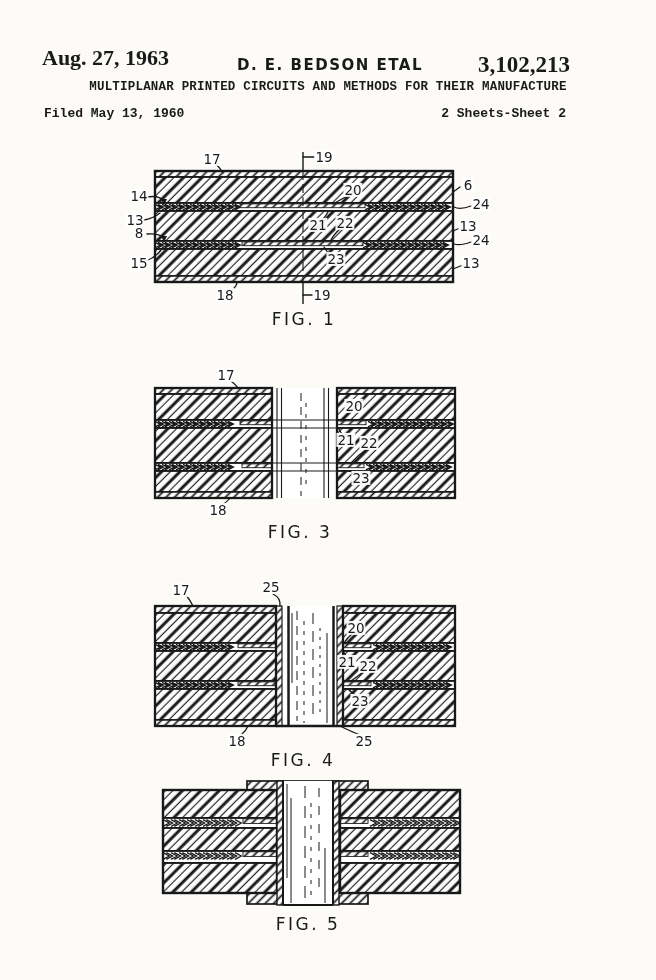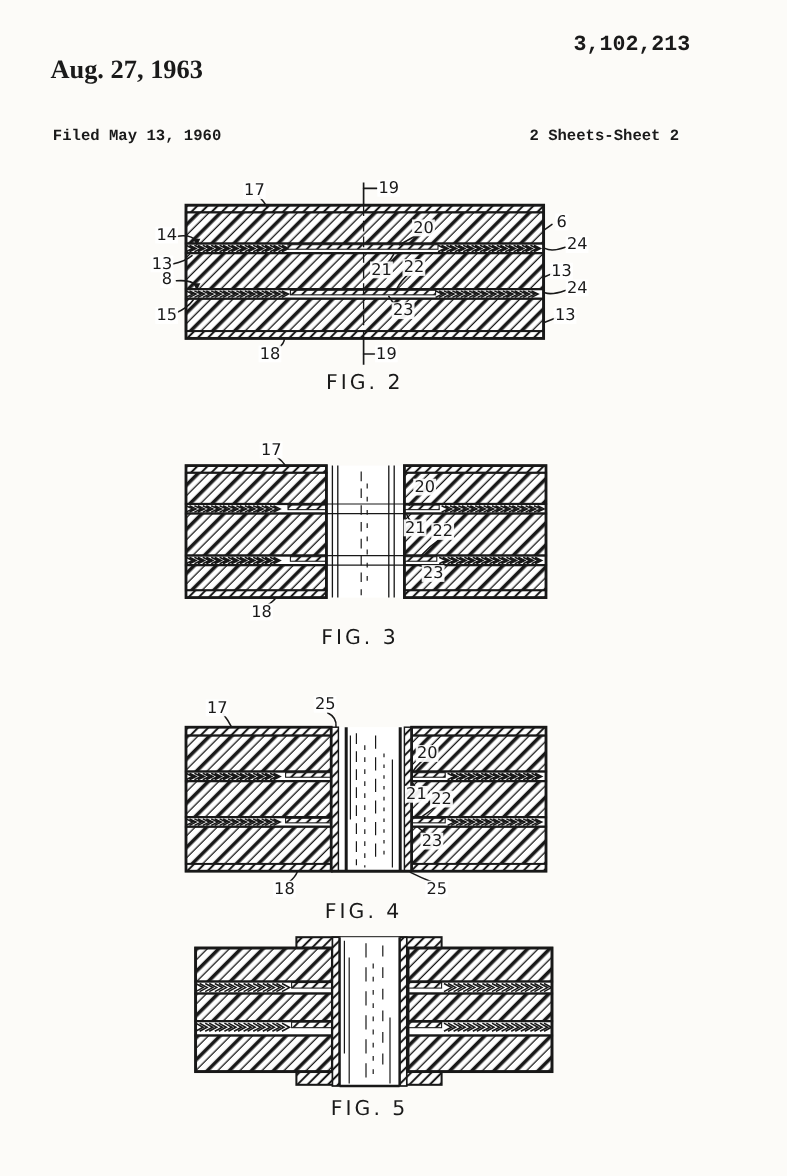--- a/index.html
+++ b/index.html
@@ -16,22 +16,22 @@
   .hdr-date {
     position:absolute; left:42px; top:17px;
     font-family:"Liberation Serif", serif; font-weight:bold; font-size:22px;
   }
   .hdr-name {
     position:absolute; left:237px; top:28px;
     font-family:"DejaVu Sans", sans-serif; font-weight:600; font-size:15px;
     letter-spacing:1.5px;
   }
   .hdr-num {
-    position:absolute; left:478px; top:0;
-    font-family:Liberation Mono, monospace; font-weight:bold; font-size:18px;
+    position:absolute; left:478px; top:24px;
+    font-family:Liberation Serif, serif; font-weight:bold; font-size:23px;
   }
   .hdr-title {
     position:absolute; left:0; top:52px; width:656px; text-align:center;
     font-family:"Liberation Mono", monospace; font-weight:700; font-size:12.5px;
     letter-spacing:0.2px;
   }
   .hdr-filed {
     position:absolute; left:44px; top:78px;
     font-family:"Liberation Mono", monospace; font-weight:700; font-size:13px;
   }
@@ -71,21 +71,23 @@
     <pattern id="pFine" patternUnits="userSpaceOnUse" width="6" height="6" patternTransform="rotate(45)">
       <rect width="6" height="6" fill="#ffffff"></rect>
       <line x1="1.5" y1="-1" x2="1.5" y2="7" stroke="#181818" stroke-width="1.7"></line>
     </pattern>
   </defs>
 </svg>
 
 <div class="page">
 
   <div class="hdr-date">Aug. 27, 1963</div>
+  <div class="hdr-name">D. E. BEDSON ETAL</div>
   <div class="hdr-num">3,102,213</div>
+  <div class="hdr-title">MULTIPLANAR PRINTED CIRCUITS AND METHODS FOR THEIR MANUFACTURE</div>
   <div class="hdr-filed">Filed May 13, 1960</div>
   <div class="hdr-sheet">2 Sheets-Sheet 2</div>
 
   <div class="fig" style="top:118px;height:190px">
     <svg class="figsvg" width="400" height="190" viewBox="0 0 400 190">
       <rect x="35" y="25" width="298" height="111" fill="#fff"></rect>
       <rect x="35" y="25" width="298" height="6" fill="url(#pFine)" stroke="#181818" stroke-width="1.5"></rect>
       <rect x="35" y="31" width="298" height="26" fill="url(#pHatch)" stroke="#181818" stroke-width="1.8"></rect>
       <rect x="35" y="57" width="298" height="8" fill="#fff" stroke="#181818" stroke-width="1.8"></rect>
       <path class="chev" d="M35,58.4 l5.46,2.7 l-5.46,2.7 M37.94,58.4 l5.46,2.7 l-5.46,2.7 M42,58.4 l5.46,2.7 l-5.46,2.7 M44.94,58.4 l5.46,2.7 l-5.46,2.7 M49,58.4 l5.46,2.7 l-5.46,2.7 M51.94,58.4 l5.46,2.7 l-5.46,2.7 M56,58.4 l5.46,2.7 l-5.46,2.7 M58.94,58.4 l5.46,2.7 l-5.46,2.7 M63,58.4 l5.46,2.7 l-5.46,2.7 M65.94,58.4 l5.46,2.7 l-5.46,2.7 M70,58.4 l5.46,2.7 l-5.46,2.7 M72.94,58.4 l5.46,2.7 l-5.46,2.7 M77,58.4 l5.46,2.7 l-5.46,2.7 M79.94,58.4 l5.46,2.7 l-5.46,2.7 M84,58.4 l5.46,2.7 l-5.46,2.7 M86.94,58.4 l5.46,2.7 l-5.46,2.7 M91,58.4 l5.46,2.7 l-5.46,2.7 M93.94,58.4 l5.46,2.7 l-5.46,2.7 M98,58.4 l5.46,2.7 l-5.46,2.7 M100.94,58.4 l5.46,2.7 l-5.46,2.7 M105,58.4 l5.46,2.7 l-5.46,2.7 M107.94,58.4 l5.46,2.7 l-5.46,2.7 M112,58.4 l5.46,2.7 l-5.46,2.7 M114.94,58.4 l5.46,2.7 l-5.46,2.7 "></path>
@@ -132,21 +134,21 @@
     <span class="ref" style="left:348px;top:80px">13</span>
     <span class="ref" style="left:19px;top:87px">8</span>
     <span class="ref" style="left:198px;top:79px">21</span>
     <span class="ref" style="left:225px;top:77px">22</span>
     <span class="ref" style="left:361px;top:94px">24</span>
     <span class="ref" style="left:19px;top:117px">15</span>
     <span class="ref" style="left:216px;top:113px">23</span>
     <span class="ref" style="left:351px;top:117px">13</span>
     <span class="ref" style="left:105px;top:149px">18</span>
     <span class="ref" style="left:202px;top:149px">19</span>
-    <div class="figcap" style="left:184px;top:163px">FIG. 2</div>
+    <div class="figcap" style="left:184px;top:163px">FIG. 1</div>
   </div>
 
   <div class="fig" style="top:335px;height:185px">
     <svg class="figsvg" width="400" height="185" viewBox="0 0 400 185">
       <rect x="35" y="25" width="300" height="110" fill="#fff"></rect>
       <rect x="35" y="25" width="117" height="6" fill="url(#pFine)" stroke="#181818" stroke-width="1.5"></rect>
       <rect x="217" y="25" width="118" height="6" fill="url(#pFine)" stroke="#181818" stroke-width="1.5"></rect>
       <rect x="35" y="31" width="117" height="26" fill="url(#pHatch)" stroke="#181818" stroke-width="1.8"></rect>
       <rect x="217" y="31" width="118" height="26" fill="url(#pHatch)" stroke="#181818" stroke-width="1.8"></rect>
       <rect x="35" y="57" width="117" height="8" fill="#fff" stroke="#181818" stroke-width="1.8"></rect>

